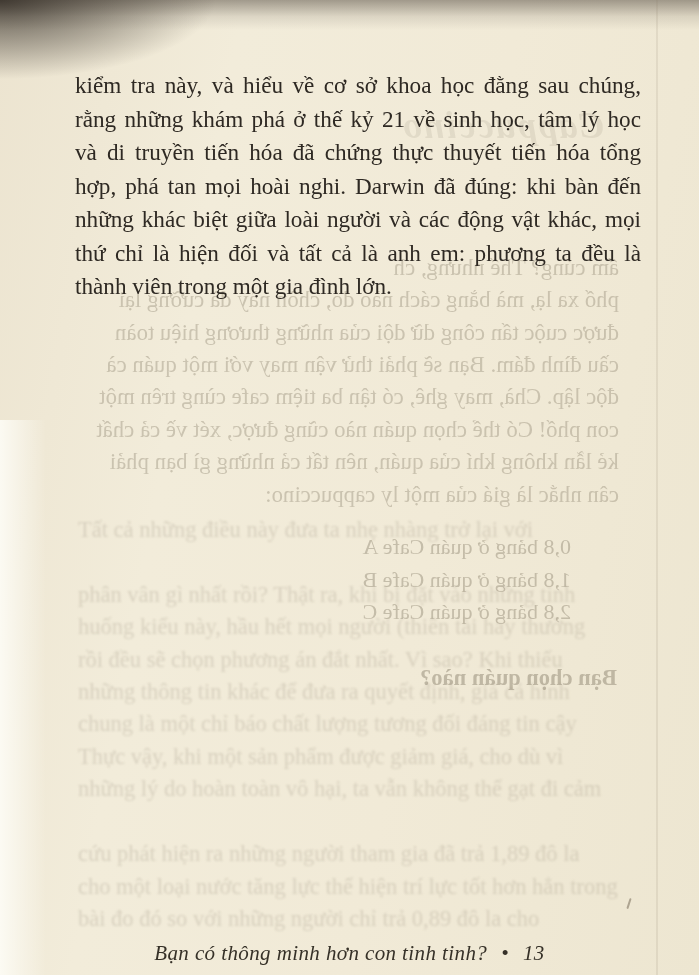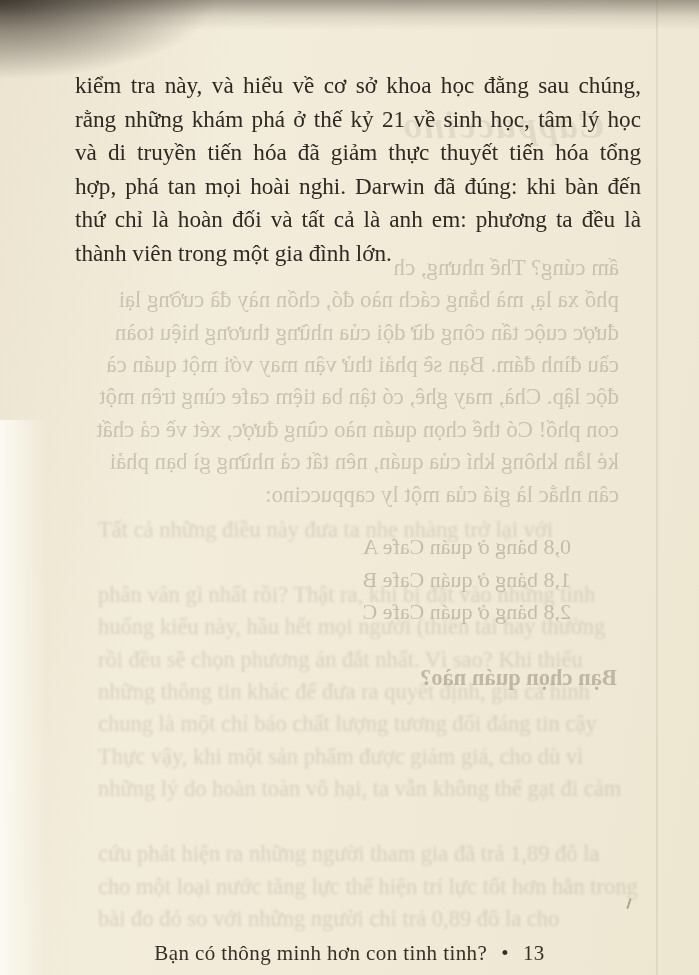--- a/index.html
+++ b/index.html
@@ -51,30 +51,29 @@
   .gm-line{position:absolute;left:80px;width:560px;font-size:22.8px;opacity:0.33;white-space:nowrap;}
   .gm-head-big{position:absolute;left:95px;font-size:37px;font-style:italic;font-weight:bold;opacity:0.13;letter-spacing:2px;}
   .gm-list{position:absolute;left:128px;font-size:22px;opacity:0.38;white-space:nowrap;}
   .gm-question{position:absolute;left:82px;font-size:22.5px;font-weight:bold;opacity:0.42;white-space:nowrap;}
 
   
   .ghost-normal{
     position:absolute;inset:0;pointer-events:none;
     color:#8d8371;
     filter:blur(0.8px);
-    margin-left:20px;
   }
   .gn-line{position:absolute;left:78px;width:540px;font-size:22.5px;opacity:0.24;white-space:nowrap;}
 
   
   .footer{
     position:absolute;left:0;top:941px;width:699px;
     text-align:center;font-size:21px;color:#363128;letter-spacing:0.4px;
   }
-  .footer span{margin:0 7px;}
+  .footer span{margin:0 7px;font-style:italic;}
 </style>
 </head>
 <body>
 
 <div class="page">
 
   <div class="ghost-mirrored" aria-hidden="true">
     <div class="gm-head-big" style="top:104px">Cappuccino</div>
     <div class="gm-line" style="top:255px">ấm cúng? Thế nhưng, ch</div>
     <div class="gm-line" style="top:287px">phố xa lạ, mà bằng cách nào đó, chốn này đã cưỡng lại</div>
@@ -100,23 +99,24 @@
     <div class="gn-line" style="top:744px">Thực vậy, khi một sản phẩm được giảm giá, cho dù vì</div>
     <div class="gn-line" style="top:776px">những lý do hoàn toàn vô hại, ta vẫn không thể gạt đi cảm</div>
     <div class="gn-line" style="top:841px">cứu phát hiện ra những người tham gia đã trả 1,89 đô la</div>
     <div class="gn-line" style="top:874px">cho một loại nước tăng lực thể hiện trí lực tốt hơn hẳn trong</div>
     <div class="gn-line" style="top:906px">bài đo đó so với những người chỉ trả 0,89 đô la cho</div>
   </div>
 
   <div class="main-text">
     <div class="jline">kiểm tra này, và hiểu về cơ sở khoa học đằng sau chúng,</div>
     <div class="jline">rằng những khám phá ở thế kỷ 21 về sinh học, tâm lý học</div>
-    <div class="jline">và di truyền tiến hóa đã giảm thực thuyết tiến hóa tổng</div>
+    <div class="jline">và di truyền tiến hóa đã chứng thực thuyết tiến hóa tổng</div>
     <div class="jline">hợp, phá tan mọi hoài nghi. Darwin đã đúng: khi bàn đến</div>
-    <div class="jline"><span>thứ chỉ là hoàn đối và tất cả </span><span class="it">là</span><span> anh em: phương ta đều là</span></div>
+    <div class="jline">những khác biệt giữa loài người và các động vật khác, mọi</div>
+    <div class="jline"><span>thứ chỉ là hiện đối và tất cả </span><span class="it">là</span><span> anh em: phương ta đều là</span></div>
     <div class="lastline">thành viên trong một gia đình lớn.</div>
   </div>
 
   <div class="footer">
     <span>Bạn có thông minh hơn con tinh tinh?</span><span>•</span><span>13</span>
   </div>
 
   <div class="shade-top"></div>
   <div class="shade-corner"></div>
   <div class="shade-left-light"></div>

